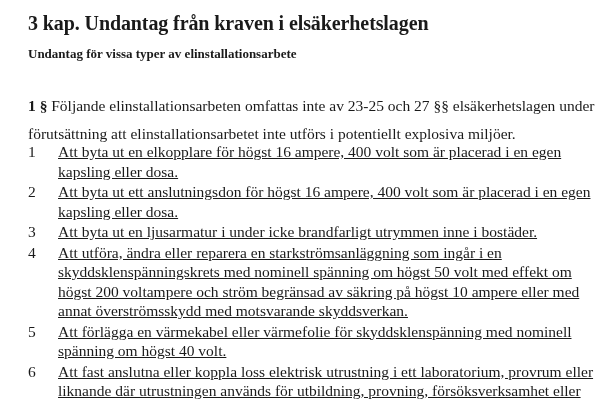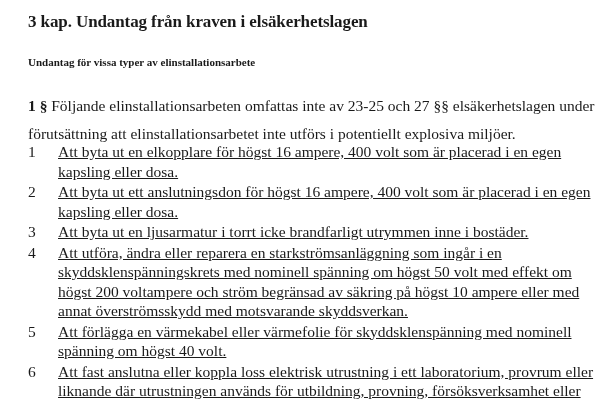--- a/index.html
+++ b/index.html
@@ -3,26 +3,26 @@
   <meta charset="utf-8">
   <style>
     html, body { margin: 0; padding: 0; background: #ffffff; }
     body {
       width: 612px; height: 400px; overflow: hidden; position: relative;
       font-family: "Liberation Serif", "DejaVu Serif", serif;
       color: #1a1a1a;
     }
     .h1 {
       position: absolute; left: 28px; top: 12px;
-      font-size: 17px; font-weight: bold; letter-spacing: -0.1px;
+      font-size: 20px; font-weight: bold; letter-spacing: -0.1px;
       white-space: nowrap;
     }
     .h2 {
-      position: absolute; left: 28px; top: 56px;
-      font-size: 11px; font-weight: bold; white-space: nowrap;
+      position: absolute; left: 28px; top: 46px;
+      font-size: 13px; font-weight: bold; white-space: nowrap;
     }
     .para {
       position: absolute; left: 28px; top: 92px; width: 580px;
       font-size: 15.5px; line-height: 28px;
     }
     .para .sec { font-weight: bold; }
     .list {
       position: absolute; left: 28px; top: 142px; width: 580px;
       margin: 0; padding: 0; list-style: none;
       font-size: 15.5px; line-height: 19.5px;
@@ -45,21 +45,21 @@
   <li>
     <span class="num">1</span>
     <span class="txt">Att byta ut en elkopplare för högst 16 ampere, 400 volt som är placerad i en egen kapsling eller dosa.</span>
   </li>
   <li>
     <span class="num">2</span>
     <span class="txt">Att byta ut ett anslutningsdon för högst 16 ampere, 400 volt som är placerad i en egen kapsling eller dosa.</span>
   </li>
   <li>
     <span class="num">3</span>
-    <span class="txt">Att byta ut en ljusarmatur i torrt icke brandfarligt utrymmen inne i bostäder.</span>
+    <span class="txt">Att byta ut en ljusarmatur i under icke brandfarligt utrymmen inne i bostäder.</span>
   </li>
   <li>
     <span class="num">4</span>
     <span class="txt">Att utföra, ändra eller reparera en starkströmsanläggning som ingår i en skyddsklenspänningskrets med nominell spänning om högst 50 volt med effekt om högst 200 voltampere och ström begränsad av säkring på högst 10 ampere eller med annat överströmsskydd med motsvarande skyddsverkan.</span>
   </li>
   <li>
     <span class="num">5</span>
     <span class="txt">Att förlägga en värmekabel eller värmefolie för skyddsklenspänning med nominell spänning om högst 40 volt.</span>
   </li>
   <li>

